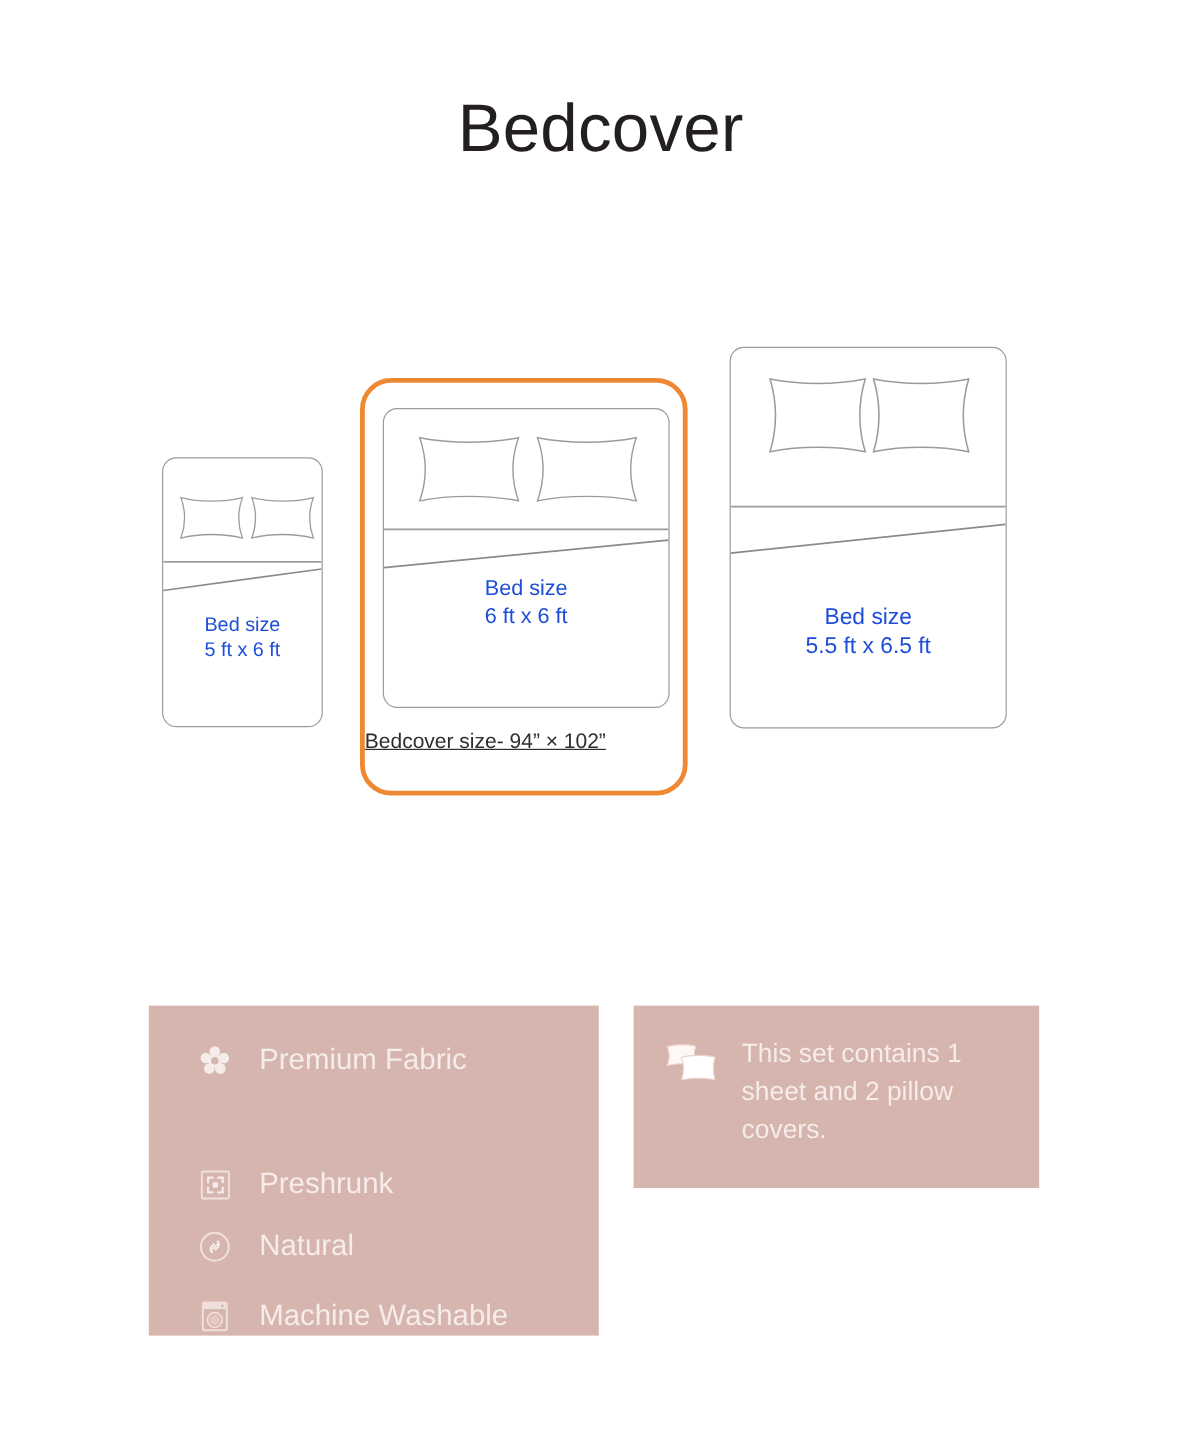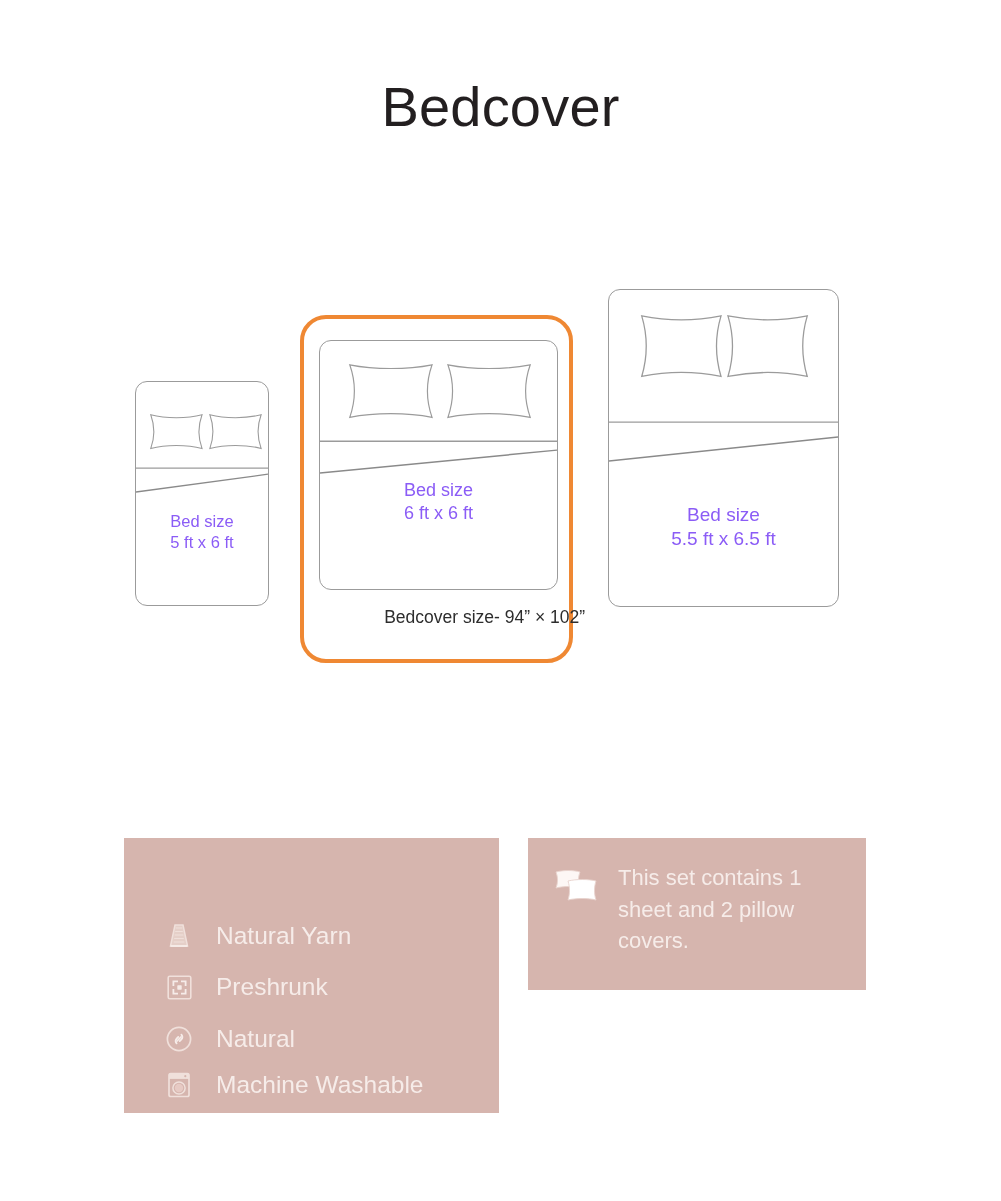--- a/index.html
+++ b/index.html
@@ -27,21 +27,21 @@
     border: 1.4px solid #9b9b9b;
     border-radius: 12px;
     background: #ffffff;
   }
   .bed-svg { position: absolute; left: 0; top: 0; width: 100%; height: 100%; display: block; }
 
   .bed-label {
     position: absolute;
     width: 100%;
     text-align: center;
-    color: #8b5cf6;
+    color: #1d4ed8;
     line-height: 1.28;
     white-space: pre-line;
     font-weight: 400;
   }
 
   
   #bed-small { left: 135px; top: 381px; width: 134px; height: 225px; }
   #bed-small .bed-box { width: 134px; height: 225px; }
   #bed-small .bed-label { top: 130px; font-size: 16.5px; }
 
@@ -54,21 +54,21 @@
   #bed-highlight {
     left: 300px; top: 315px; width: 273px; height: 348px;
     border: 4px solid #ef8833;
     border-radius: 26px;
     background: #ffffff;
   }
   #bed-highlight .bed-box { left: 15px; top: 21px; width: 239px; height: 250px; }
   #bed-highlight .bed-label { left: 15px; width: 239px; top: 160px; font-size: 18px; }
   .highlight-caption {
     position: absolute; left: 0; top: 288px; width: 281px;
-    text-align: right; font-size: 17.5px; color: #2d2d2d;
+    text-align: left; font-size: 17.5px; color: #2d2d2d; text-decoration: underline;
   }
 
   
   .panel {
     position: absolute;
     background: #d6b5ae;
   }
   #features-panel { left: 124px; top: 838px; width: 375px; height: 275px; }
   #contents-panel { left: 528px; top: 838px; width: 338px; height: 152px; }
 
@@ -147,33 +147,37 @@
 
         <line x1="0" y1="172" x2="231" y2="148" stroke="#8a8a8a" stroke-width="1.5"></line>
       </svg>
     </div>
     <div class="bed-label">Bed size
 5.5 ft x 6.5 ft</div>
   </div>
 
   <div class="panel" id="features-panel">
 
-
-    <div class="feature-row" style="top:83px;">
-      <span class="feature-icon">
-        <svg width="26" height="28" viewBox="0 0 26 28">
-          <g fill="none" stroke="#f0e0db" stroke-width="1.5">
-            <path d="M9,3 L17,3 L21.5,24 L4.5,24 Z" fill="#f2e3df" fill-opacity="0.55"></path>
-            <path d="M9.6,6 L16.4,6 M9.2,9.5 L16.8,9.5 M8.7,13 L17.3,13 M8.2,16.5 L17.8,16.5 M7.7,20 L18.3,20" stroke-width="1"></path>
+    <div class="feature-row" style="top:31px;">
+      <span class="feature-icon">
+        <svg width="28" height="28" viewBox="0 0 28 28">
+          <g fill="#f6ece9">
+            <circle cx="14" cy="6.2" r="4.4"></circle>
+            <circle cx="21.5" cy="11.6" r="4.4"></circle>
+            <circle cx="18.6" cy="20.5" r="4.4"></circle>
+            <circle cx="9.4" cy="20.5" r="4.4"></circle>
+            <circle cx="6.5" cy="11.6" r="4.4"></circle>
+            <circle cx="14" cy="14" r="5.6"></circle>
           </g>
-          <path d="M4.5,24 L21.5,24" stroke="#f6ece9" stroke-width="1.8"></path>
-        </svg>
-      </span>
-      <span class="feature-label">Natural Yarn</span>
-    </div>
+          <circle cx="14" cy="14" r="3.1" fill="#d6b5ae"></circle>
+        </svg>
+      </span>
+      <span class="feature-label">Premium Fabric</span>
+    </div>
+
 
     <div class="feature-row" style="top:134px;">
       <span class="feature-icon">
         <svg width="27" height="27" viewBox="0 0 27 27">
           <rect x="2.2" y="2.2" width="22.6" height="22.6" rx="1.6" fill="none" stroke="#f0e0db" stroke-width="1.6"></rect>
           <g fill="#f6ece9">
             <path d="M6.5,6.5 L12,6.5 L12,8.3 L8.3,8.3 L8.3,12 L6.5,12 Z"></path>
             <path d="M20.5,6.5 L15,6.5 L15,8.3 L18.7,8.3 L18.7,12 L20.5,12 Z"></path>
             <path d="M6.5,20.5 L12,20.5 L12,18.7 L8.3,18.7 L8.3,15 L6.5,15 Z"></path>
             <path d="M20.5,20.5 L15,20.5 L15,18.7 L18.7,18.7 L18.7,15 L20.5,15 Z"></path>
@@ -191,21 +195,21 @@
           <g fill="none" stroke="#f6ece9" stroke-width="1.8" stroke-linecap="round">
             <path d="M16.4,9.6 a3.4,3.4 0 0 1 0,4.8 l-1.7,1.7"></path>
             <path d="M11.6,18.4 a3.4,3.4 0 0 1 0,-4.8 l1.7,-1.7"></path>
             <path d="M11.9,16.1 l4.2,-4.2" stroke-width="1.5"></path>
           </g>
         </svg>
       </span>
       <span class="feature-label">Natural</span>
     </div>
 
-    <div class="feature-row" style="top:232px;">
+    <div class="feature-row" style="top:244px;">
       <span class="feature-icon">
         <svg width="26" height="28" viewBox="0 0 26 28">
           <rect x="3" y="2.5" width="20" height="23" rx="1.8" fill="none" stroke="#f0e0db" stroke-width="1.7"></rect>
           <rect x="3" y="2.5" width="20" height="5.4" fill="#f0e0db"></rect>
           <circle cx="13" cy="17" r="6.1" fill="none" stroke="#f0e0db" stroke-width="1.5"></circle>
           <circle cx="13" cy="17" r="4.2" fill="#e7cac4"></circle>
           <circle cx="19.3" cy="5.2" r="1.1" fill="#d6b5ae"></circle>
         </svg>
       </span>
       <span class="feature-label">Machine Washable</span>

